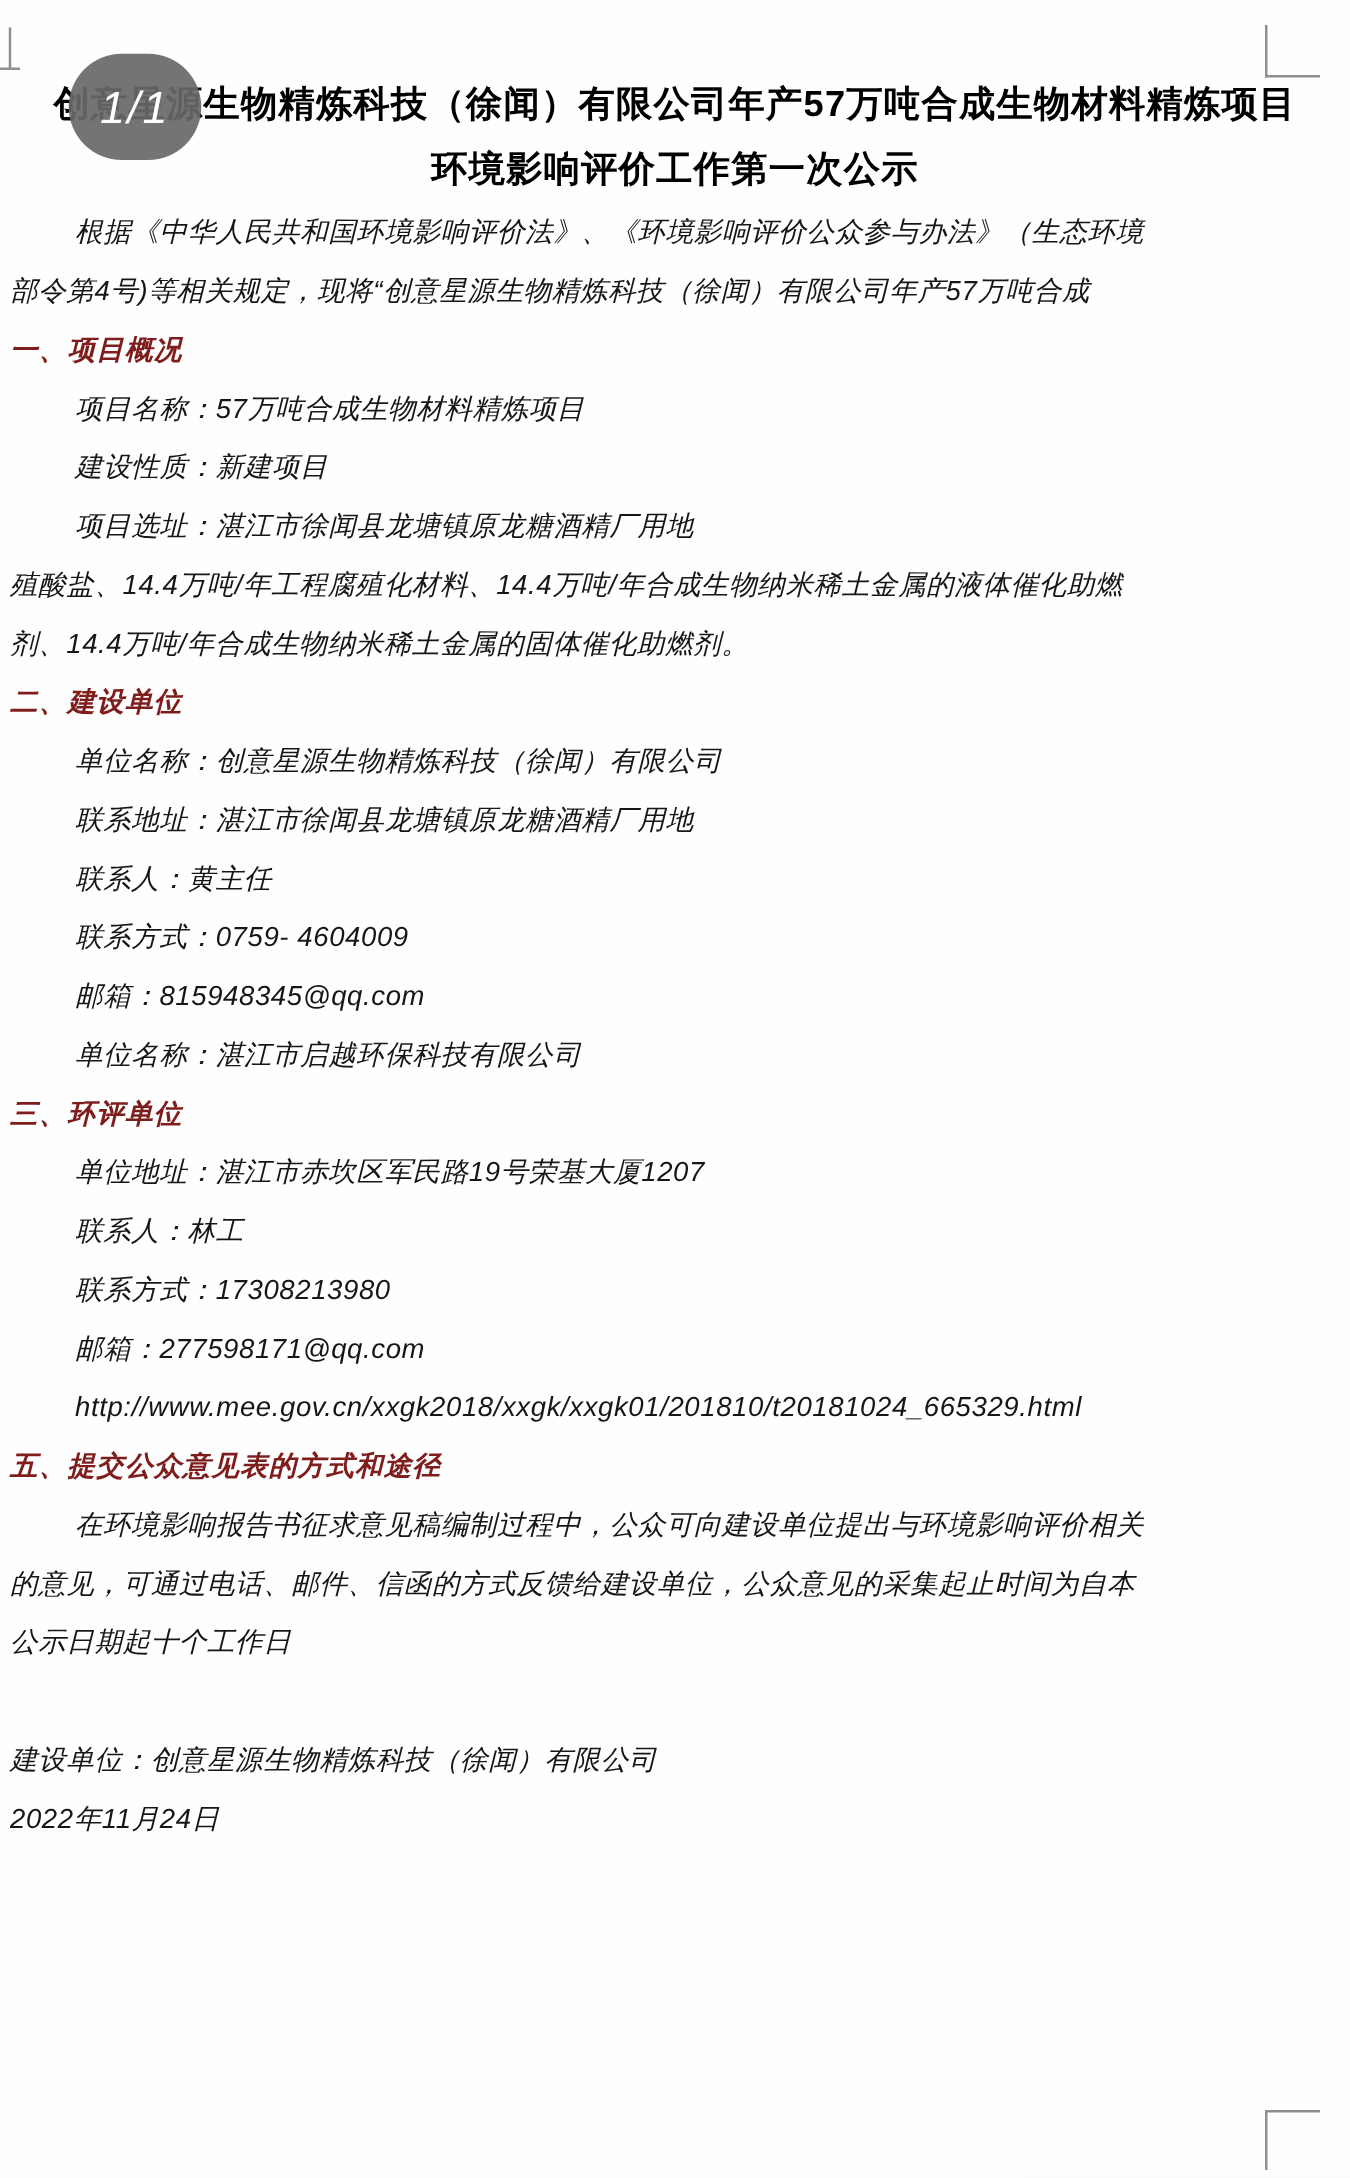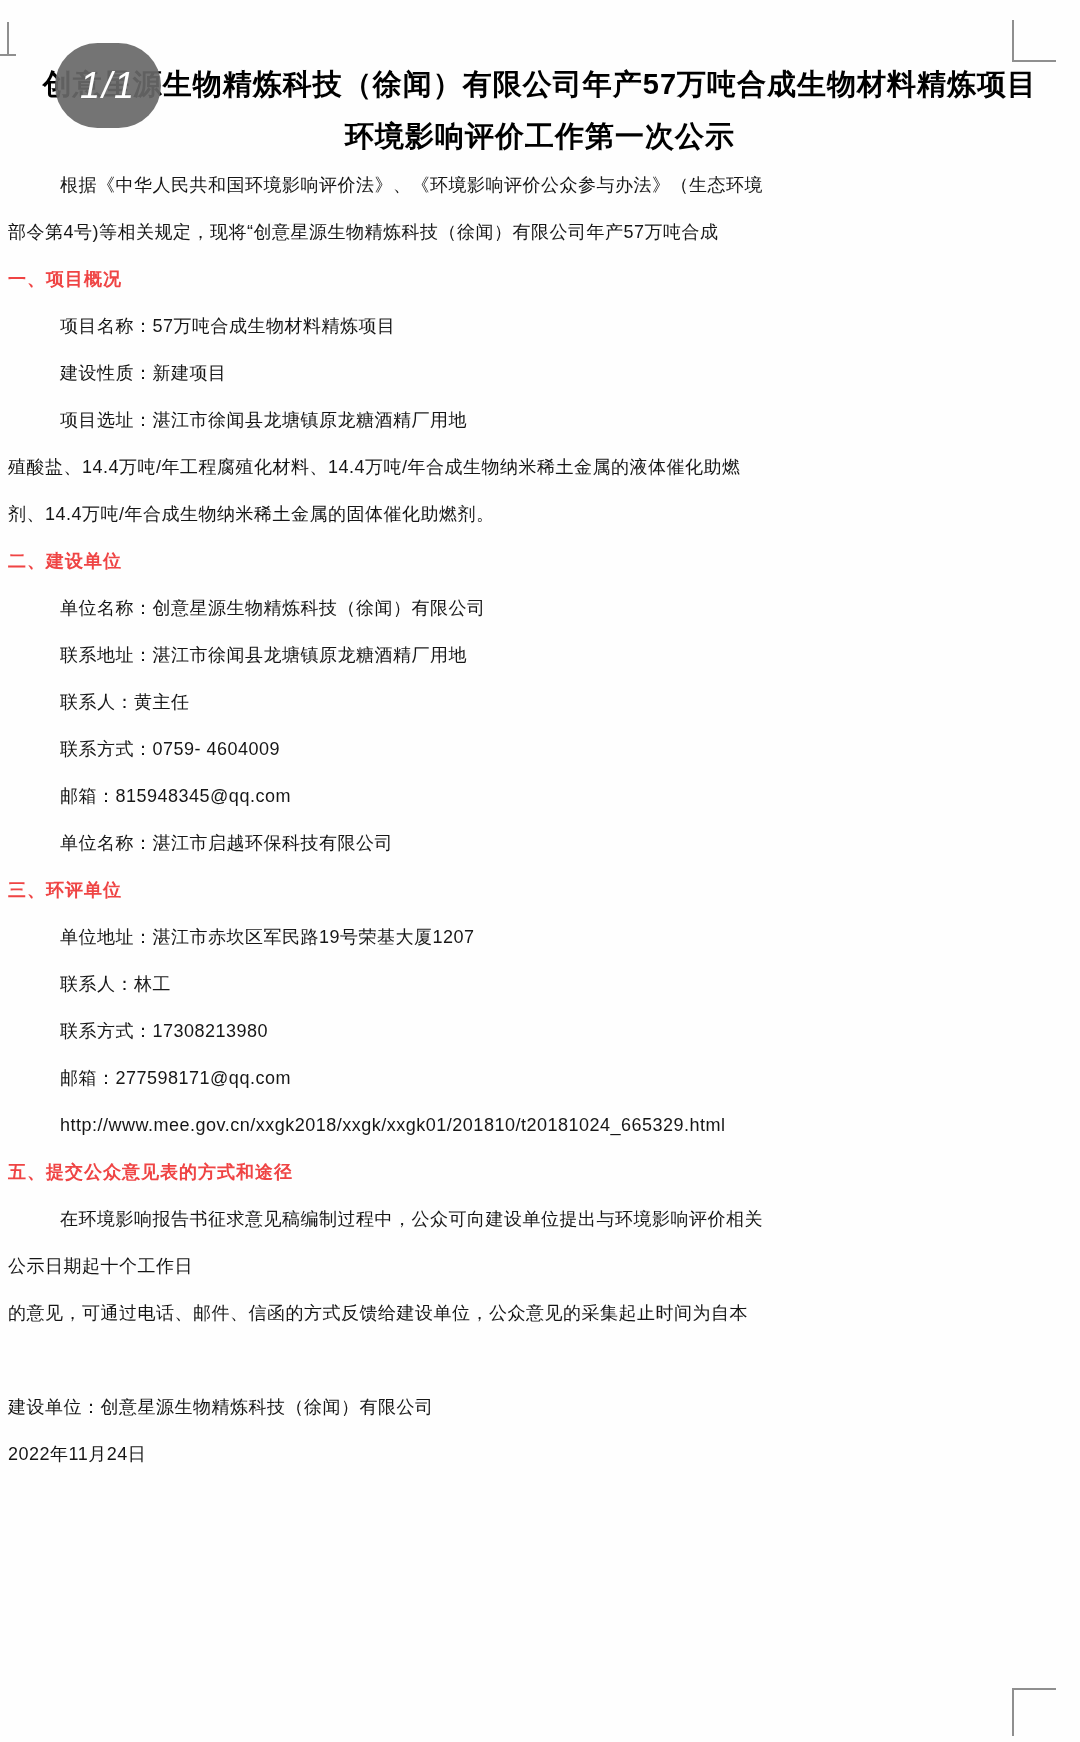--- a/index.html
+++ b/index.html
@@ -6,24 +6,24 @@
   body{
     width:1080px;height:1742px;
     background:#f6f6f4;
     font-family:"Liberation Sans",sans-serif;
     color:#161616;
     position:relative;overflow:hidden;
   }
   .page{position:absolute;inset:0;background:#fefefe;}
   .content{padding:58px 8px 0 8px;}
   .title{margin:0;font-size:29px;font-weight:700;line-height:52px;text-align:center;color:#000;letter-spacing:1px;}
-  .doc-body{font-size:18px;line-height:47px;letter-spacing:.5px;}
+  .doc-body{font-size:22px;line-height:47px;letter-spacing:.5px;font-style:italic;}
   .ln{white-space:nowrap;}
   .ind{padding-left:52px;}
-  .hd{font-weight:700;color:#ef4444;letter-spacing:1px;}
+  .hd{font-weight:700;color:#7f1d1d;letter-spacing:1px;}
   .spacer{height:47px;}
   .sig{padding-right:168px;white-space:nowrap;}
   
   .badge{
     position:absolute;left:55px;top:43px;width:106px;height:85px;
     background:rgba(104,104,104,.92);
     border-radius:44px;
     display:flex;align-items:center;justify-content:center;
     z-index:5;
   }
@@ -83,22 +83,22 @@
       <div class="ln hd">三、环评单位</div>
       <div class="ln ind">单位地址：湛江市赤坎区军民路19号荣基大厦1207</div>
       <div class="ln ind">联系人：林工</div>
       <div class="ln ind">联系方式：17308213980</div>
       <div class="ln ind">邮箱：277598171@qq.com</div>
 
       <div class="ln ind">http://www.mee.gov.cn/xxgk2018/xxgk/xxgk01/201810/t20181024_665329.html</div>
 
       <div class="ln hd">五、提交公众意见表的方式和途径</div>
       <div class="ln ind">在环境影响报告书征求意见稿编制过程中，公众可向建设单位提出与环境影响评价相关</div>
+      <div class="ln">的意见，可通过电话、邮件、信函的方式反馈给建设单位，公众意见的采集起止时间为自本</div>
       <div class="ln">公示日期起十个工作日</div>
-      <div class="ln">的意见，可通过电话、邮件、信函的方式反馈给建设单位，公众意见的采集起止时间为自本</div>
 
       <div class="spacer"></div>
 
       <div class="ln sig">建设单位：创意星源生物精炼科技（徐闻）有限公司</div>
       <div class="ln sig">2022年11月24日</div>
 
     </div>
   </div>
 </div>
 

